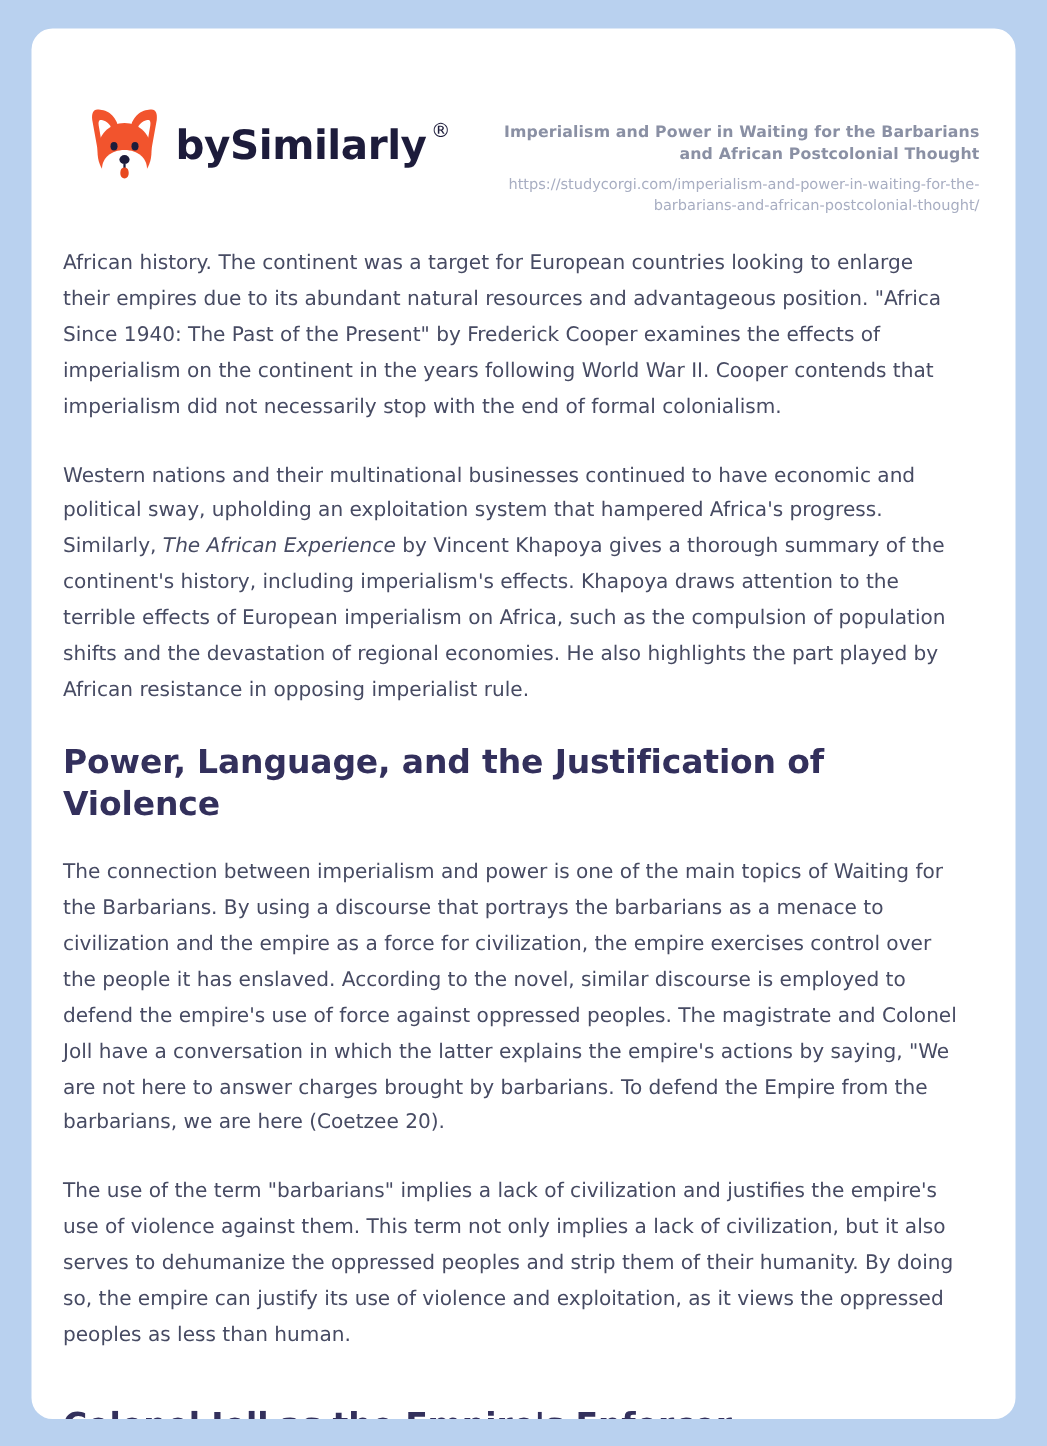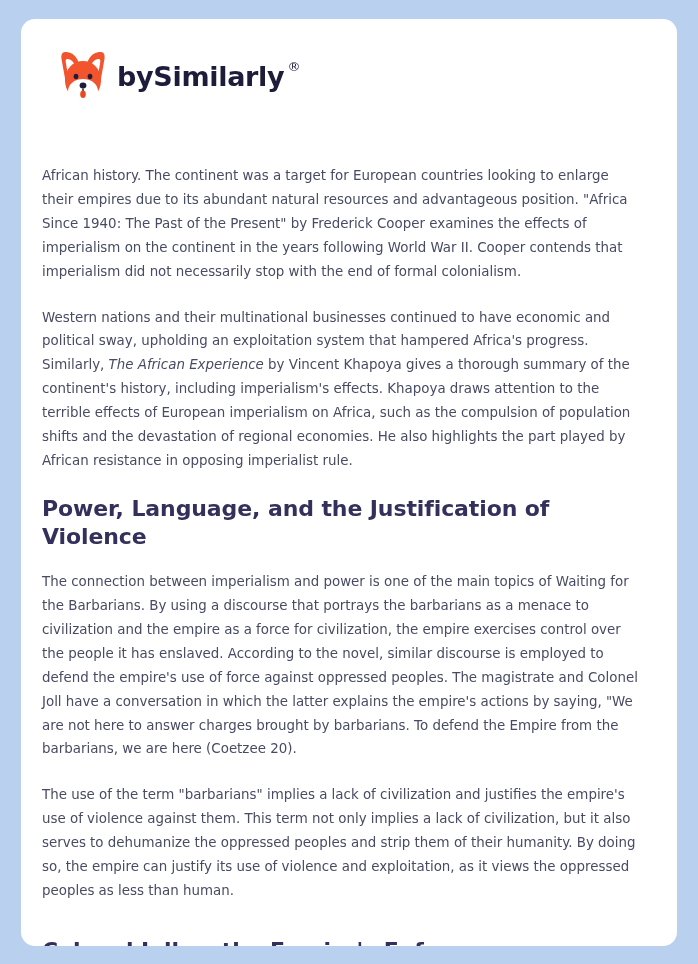--- a/index.html
+++ b/index.html
@@ -26,21 +26,21 @@
     background: #ffffff;
     border-radius: 14px;
     overflow: hidden;
   }
 
   
   .doc-header {
     display: flex;
     align-items: flex-start;
     justify-content: space-between;
-    padding: 27px 24px 0 38px;
+    padding: 48px 24px 0 38px;
     height: 145px;
   }
 
   .brand {
     display: flex;
     align-items: center;
     gap: 10px;
     flex: 0 0 auto;
     padding-top: 4px;
   }
@@ -156,20 +156,24 @@
         <path d="M24 40.6 C26 40.6 26.8 42.2 26.8 44.4 C26.8 46.6 25.6 48 24 48 C22.4 48 21.2 46.6 21.2 44.4 C21.2 42.2 22 40.6 24 40.6 Z" fill="#e8491f"></path>
       </svg>
 
       <div class="brand-wordmark">
         <span>by </span>
           <span>Similarly</span>
           <span class="reg">®</span>
       </div>
     </div>
 
+    <div class="header-meta">
+      <div class="header-title">Imperialism and Power in Waiting for the Barbarians and African Postcolonial Thought</div>
+      <a class="header-url" href="#">https://studycorgi.com/imperialism-and-power-in-waiting-for-the-barbarians-and-african-postcolonial-thought/</a>
+    </div>
   </div>
 
   <div class="doc-body">
 
     <p class="para">African history. The continent was a target for European countries looking to enlarge their empires due to its abundant natural resources and advantageous position. "Africa Since 1940: The Past of the Present" by Frederick Cooper examines the effects of imperialism on the continent in the years following World War II. Cooper contends that imperialism did not necessarily stop with the end of formal colonialism.</p>
 
     <p class="para"><span>Western nations and their multinational businesses continued to have economic and political sway, upholding an exploitation system that hampered Africa's progress. Similarly, </span><span class="it">The African Experience</span><span> by Vincent Khapoya gives a thorough summary of the continent's history, including imperialism's effects. Khapoya draws attention to the terrible effects of European imperialism on Africa, such as the compulsion of population shifts and the devastation of regional economies. He also highlights the part played by African resistance in opposing imperialist rule.</span></p>
 
     <h2 class="section-heading">Power, Language, and the Justification of Violence</h2>
 

